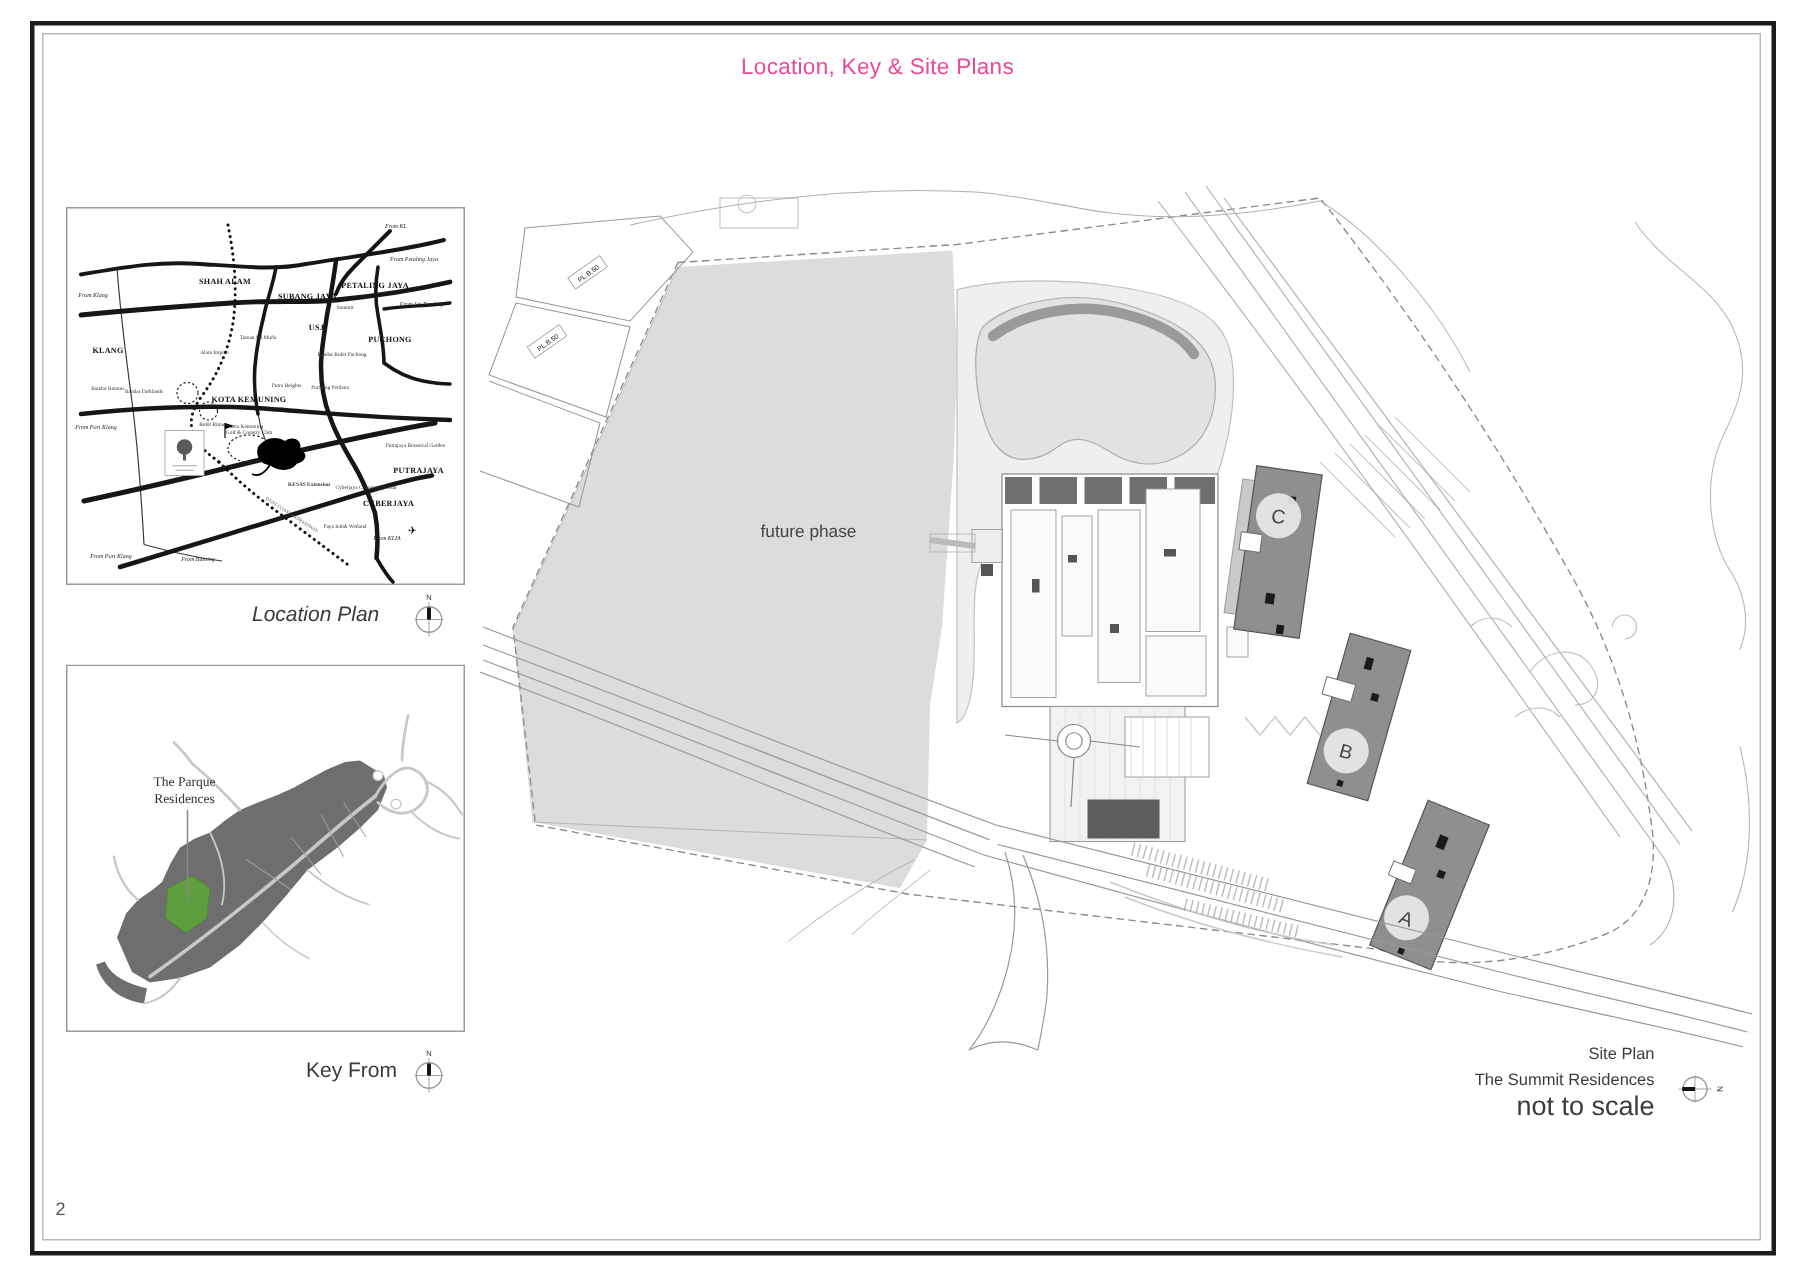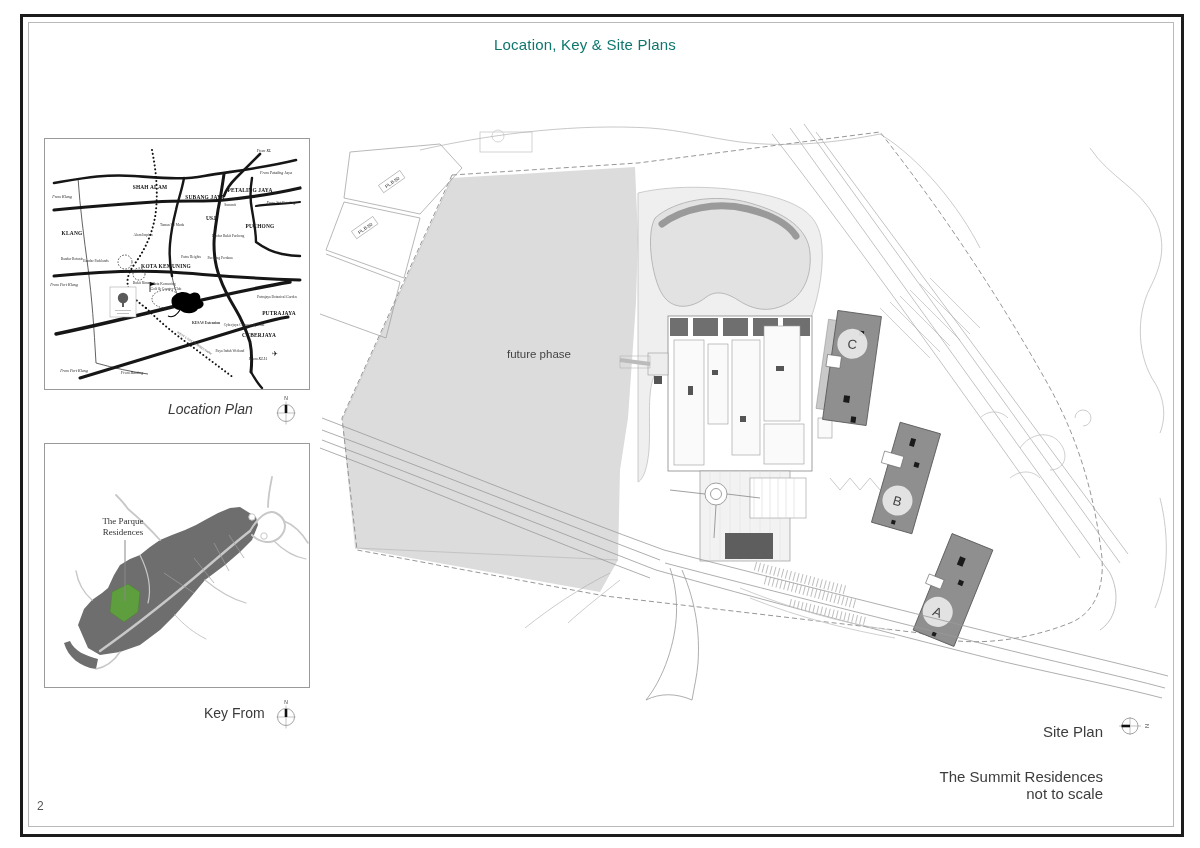--- a/index.html
+++ b/index.html
@@ -3,26 +3,26 @@
 <meta charset="utf-8">
 <style>
   html,body{margin:0;padding:0;background:#fff;}
   .sheet{position:relative;width:1200px;height:848px;background:#ffffff;overflow:hidden;
          font-family:"Liberation Sans",sans-serif;color:#3c3c3c;}
   .outer-border{position:absolute;left:20px;top:14px;width:1158px;height:817px;
                 border:3px solid #1c1c1c;}
   .inner-border{position:absolute;left:28px;top:22px;width:1144px;height:803px;
                 border:1px solid #b9b9b9;}
   .sheet-title{position:absolute;left:0;top:36px;width:1170px;text-align:center;
-               font-size:15px;letter-spacing:.2px;color:#0f766e;}
+               font-size:15px;letter-spacing:.2px;color:#ec4899;}
   .plan-box{position:absolute;background:#fff;}
   .caption{position:absolute;font-size:14px;color:#3a3a3a;}
   .site-caption{position:absolute;right:97px;top:695px;text-align:right;line-height:17px;}
-  .site-caption .l1,.site-caption .l2{font-size:15px;margin-top:28px;}
-  .site-caption .l3{font-size:15px;}
+  .site-caption .l1,.site-caption .l2{font-size:11px;}
+  .site-caption .l3{font-size:18px;}
   .page-num{position:absolute;left:37px;top:799px;font-size:12px;color:#555;}
   svg text{font-family:"Liberation Serif",serif;}
   svg .sans{font-family:"Liberation Sans",sans-serif;}
 </style>
 </head>
 <body>
 
 <div class="sheet">
   <div class="outer-border"></div>
   <div class="inner-border"></div>

